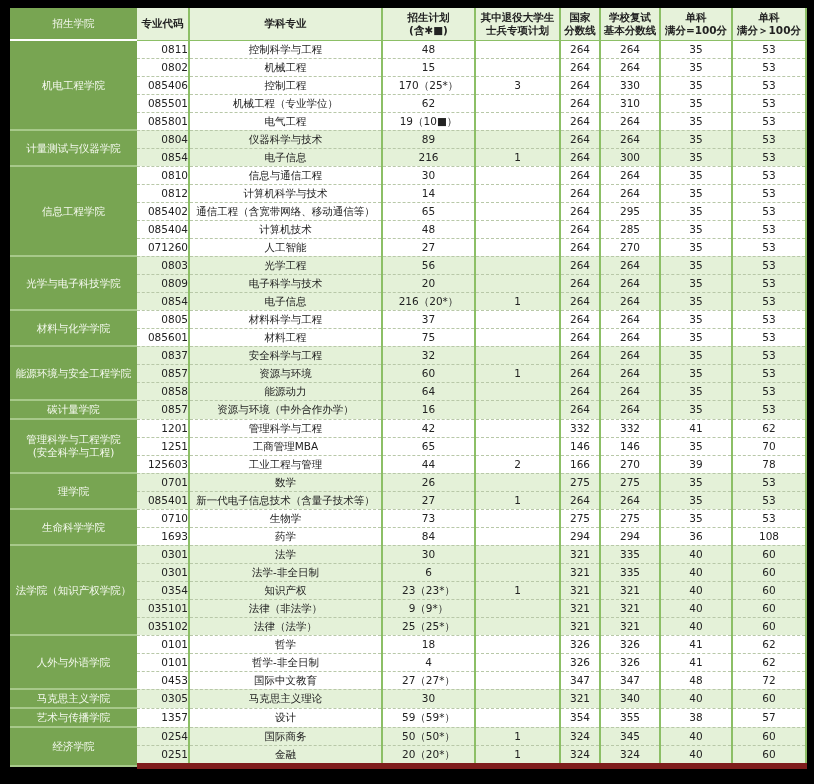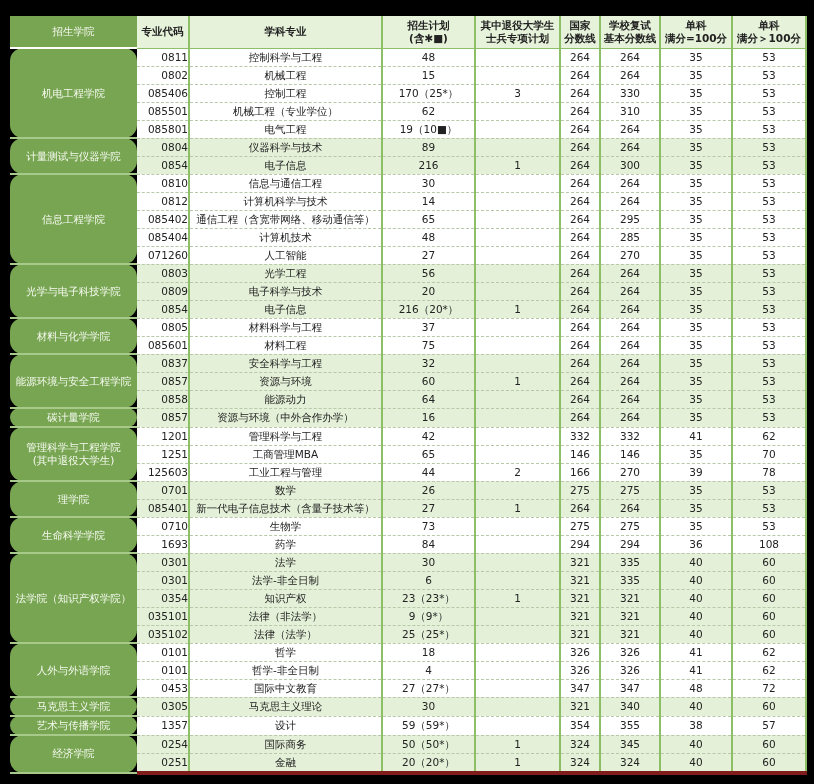--- a/index.html
+++ b/index.html
@@ -1,40 +1,40 @@
 <!DOCTYPE html>
 <html><head>
 <meta charset="utf-8">
 <style>
   html, body { margin: 0; padding: 0; background: #000; }
   body { width: 814px; height: 784px; position: relative; overflow: hidden;
          font-family: "DejaVu Sans", "Liberation Sans", sans-serif; }
-  .wrap { position: absolute; left: 10px; top: 16px; width: 796px; }
+  .wrap { position: absolute; left: 10px; top: 8px; width: 796px; }
   table { border-collapse: collapse; width: 796px; table-layout: fixed; }
   th, td { font-size: 10.5px; color: #222; text-align: center; padding: 0; line-height: 1.2; }
   th { height: 31px; background: #e6f2da; font-weight: bold; font-size: 10.5px;
        border-left: 2px solid #8cbf66; border-bottom: 1px solid #8cbf66; }
   th.college-h { background: #78a552; color: #f4f8ee; font-weight: normal;
                  border-left: none; border-bottom: 2px solid #ffffff; }
   td { height: 17px; border-bottom: 1px dashed #b8c8a8; }
   td.college { background: #78a552; color: #f6faf0; font-size: 10.5px;
-               border-bottom: 2px solid #a7c98a; border-radius: 13px; }
+               border-bottom: 2px solid #a7c98a; }
   tr.g td:not(.college) { background: #e4f1d8; }
   tr.w td:not(.college) { background: #ffffff; }
   td.code { border-left: none; text-align: right; }
   td.major { border-left: 2px solid #8cbf66; margin-left: 6px; }
   td.plan { border-left: 2px solid #8cbf66; }
   td.vet  { border-left: 2px solid #8cbf66; }
   td.nat  { border-left: 2px solid #8cbf66; }
   td.sch  { border-left: 2px solid #8cbf66; }
   td.s100 { border-left: 2px solid #8cbf66; margin-top: 36px; }
   td.sgt  { border-left: 2px solid #8cbf66; border-right: 2px solid #8cbf66; }
   th:last-child { border-right: 2px solid #8cbf66; }
   td.bold { font-weight: normal; }
-  tr:last-child td { border-bottom: 4px solid #7f1d1d; }
+  tr:last-child td { border-bottom: 6px solid #7f1d1d; }
 </style>
 </head>
 <body>
 
 <div class="wrap">
   <table>
     <colgroup>
       <col style="width:127px">
         <col style="width:52px">
         <col style="width:193px">
@@ -270,21 +270,21 @@
           <td class="code">0857</td>
           <td class="major">资源与环境（中外合作办学）</td>
           <td class="plan">16</td>
           <td class="vet"></td>
           <td class="nat">264</td>
           <td class="sch">264</td>
           <td class="s100">35</td>
           <td class="sgt">53</td>
         </tr>
         <tr class="w">
-          <td class="college" rowspan="3"><span>管理科学与工程学院</span><br><span>(其中退役大学生)</span></td>
+          <td class="college" rowspan="3"><span>管理科学与工程学院</span><br><span>(安全科学与工程)</span></td>
           <td class="code">1201</td>
           <td class="major">管理科学与工程</td>
           <td class="plan">42</td>
           <td class="vet"></td>
           <td class="nat">332</td>
           <td class="sch">332</td>
           <td class="s100">41</td>
           <td class="sgt">62</td>
         </tr>
         <tr class="w">

